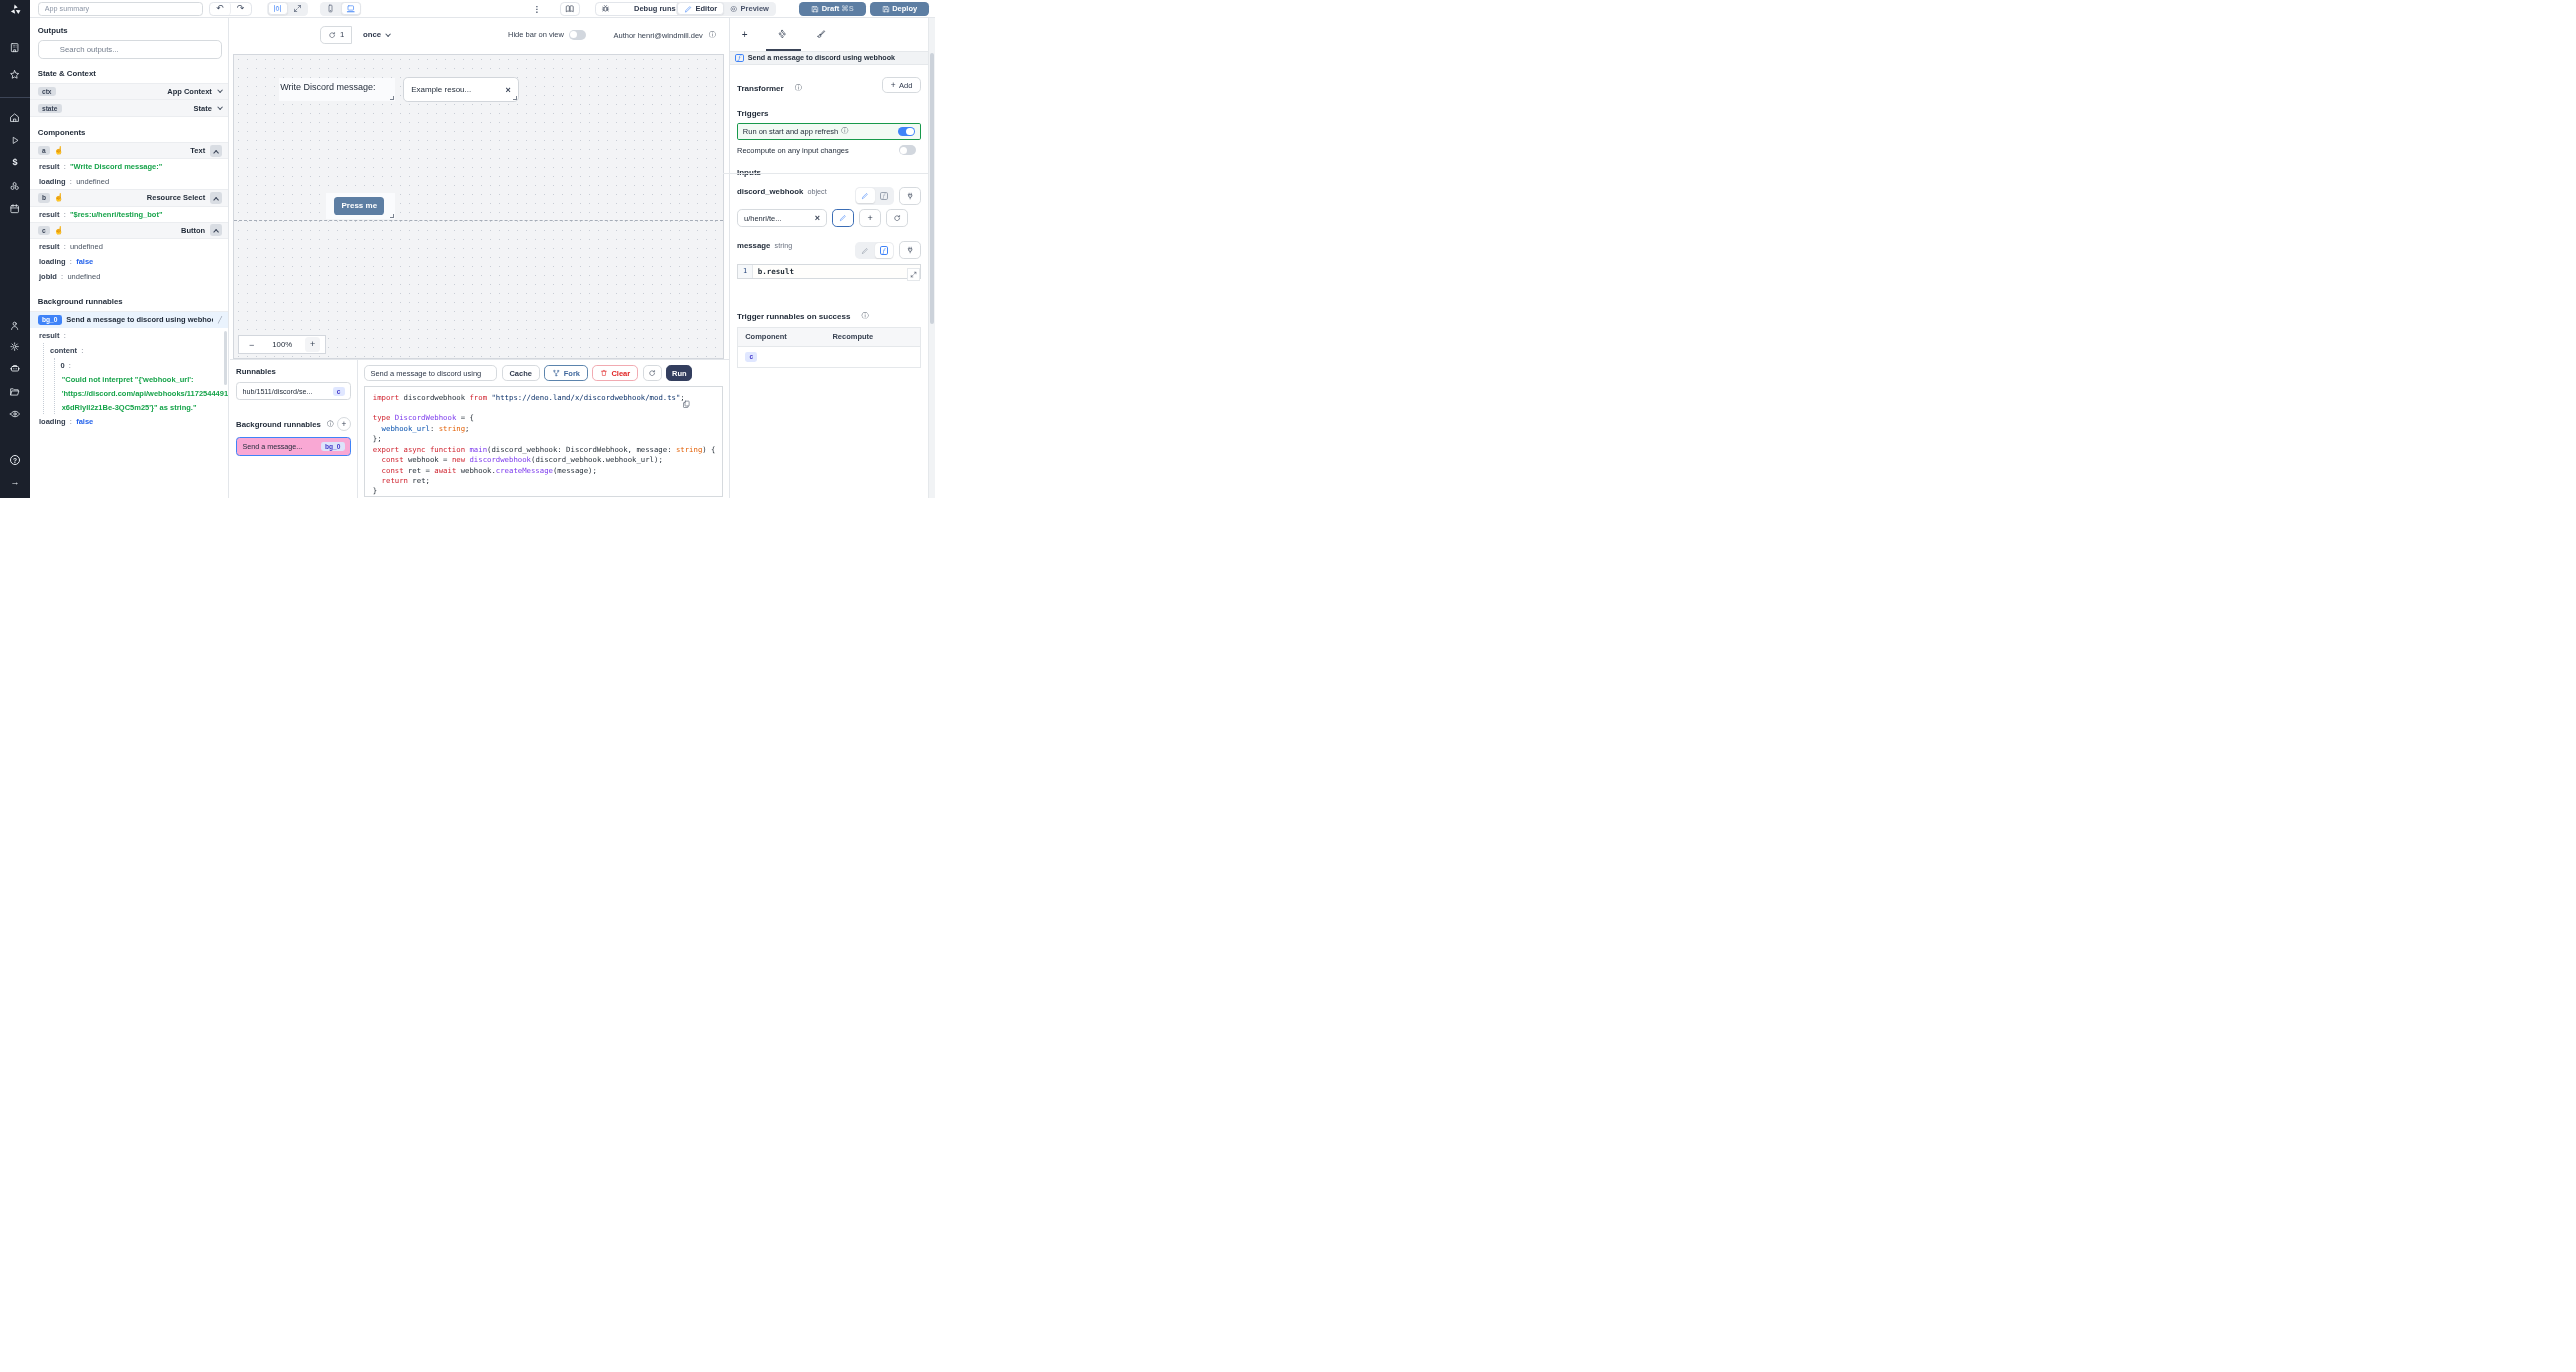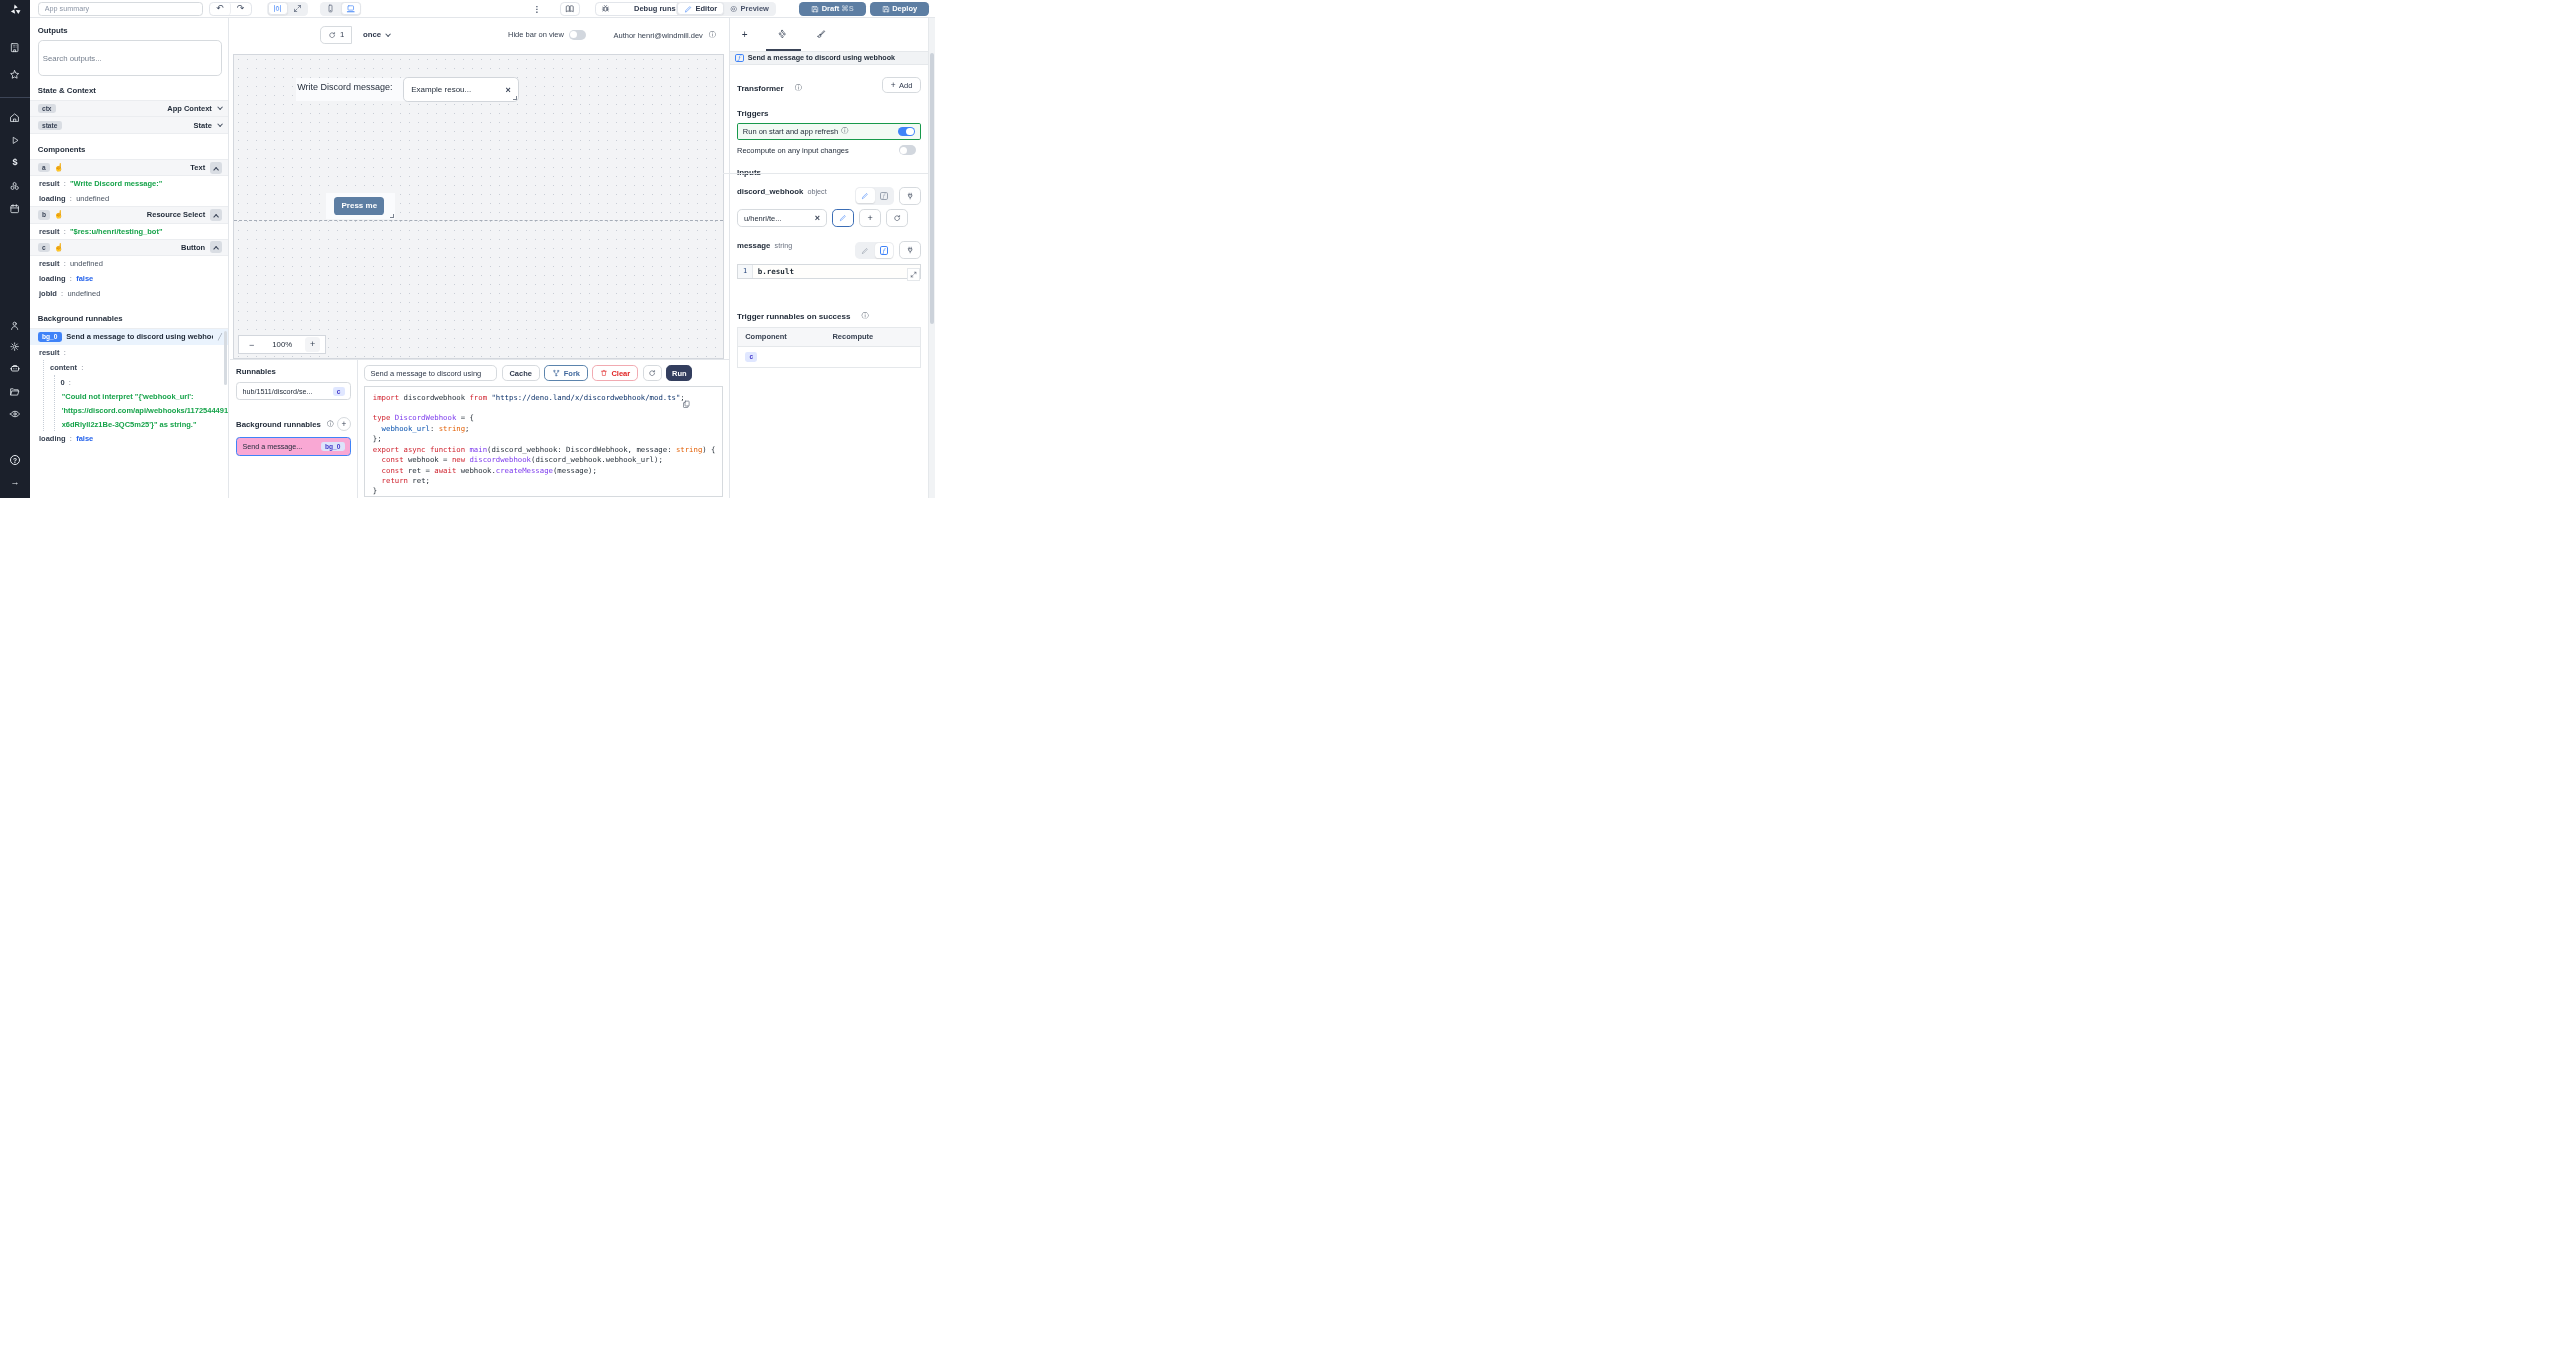--- a/index.html
+++ b/index.html
@@ -28,21 +28,21 @@
   .pillbtn { position:absolute; top:1.8px; height:14.3px; background:#fff; border:0.6px solid #e2e5ea; border-radius:4.2px; display:flex; align-items:center; justify-content:center; gap:3.6px; padding:0 5.4px; cursor:pointer; color:#303a4e; }
   .pillbtn b { font-size:7.5px;padding-left:20px; }
   .dim { color:#5b6576; font-weight:normal; }
   .bluebtn { position:absolute; top:1.8px; height:14.3px; border-radius:4.2px; background:#5d7ea3; color:#fff; display:flex; align-items:center; justify-content:center; gap:2px; padding:0 6.6px; font-weight:bold; font-size:7.5px; cursor:pointer; }
   .bluebtn .sc { color:rgba(255,255,255,.55); font-weight:bold; }
 
   
   .outputs { position:absolute; left:30px; top:18px; bottom:0; width:199px; background:#fff; border-right:0.6px solid #e3e6ea; z-index:20; overflow:hidden; }
   .o-pad { padding:0 7.8px; }
   .o-h { font-size:7.8px; font-weight:bold; color:#1f2937; }
-  .o-search { width:184px; height:36px; border:0.6px solid #d6dade; border-radius:4.8px; margin:4.8px 7.8px 0; padding:0 4px; font-size:7.8px; color:#2d3748; font-family:"Liberation Sans",sans-serif; }
+  .o-search { width:184px; height:19px; border:0.6px solid #d6dade; border-radius:4.8px; margin:4.8px 7.8px 0; padding:0 21px; font-size:7.8px; color:#2d3748; font-family:"Liberation Sans",sans-serif; }
   .o-search::placeholder { color:#77808f; }
   .gr-row { height:17.3px; background:#f5f6f8; border-top:0.6px solid #ebedf0; border-bottom:0.6px solid #ebedf0; display:flex; align-items:center; padding:0 6px 0 7.8px; cursor:pointer; }
   .gr-row .sp { flex:1; }
   .keybadge { background:#d9dde3; color:#3a4457; font-size:6.6px; font-weight:bold; border-radius:2.4px; padding:1.2px 4.2px; }
   .typ { font-size:7.5px; font-weight:bold; color:#1f2937; }
   .chev { width:4.2px; height:4.2px; border-right:1.1px solid #4b5565; border-bottom:1.1px solid #4b5565; display:inline-block; }
   .chev.down { transform:rotate(45deg) translate(-0.6px,-0.6px); }
   .chev.up { transform:rotate(-135deg); }
   .chevbox { width:12px; height:12px; margin-left:4.8px; background:#d9dde3; border-radius:2.4px; display:flex; align-items:center; justify-content:center; cursor:pointer; }
   .chevbox .chev.up { border-color:#3a4457; transform:rotate(-135deg) translate(-1.2px,-1.2px); }
@@ -477,21 +477,21 @@
       <span>Hide bar on view</span>
       <span class="tgl"></span>
     </div>
     <div class="author">
       <span>Author henri@windmill.dev</span>
       <span class="info">ⓘ</span>
     </div>
   </div>
 
   <div class="canvas">
-    <div class="sel-wrap" style="left:62px; top:23px; width:116px; height:22.7px">
+    <div class="sel-wrap" style="left:45px; top:23px; width:116px; height:22.7px">
       <div class="cmp-text">Write Discord message:</div>
       <span class="rh"></span>
     </div>
     <div class="cmp-select" style="left:169px; top:22px; width:116px; height:25px">
       <span class="val">Example resou...</span>
       <span class="xicon">×</span>
       <span class="rh"></span>
     </div>
     <div class="sel-wrap" style="left:92px; top:138px; width:69px; height:26px">
       <div class="pressbtn">Press me</div>

